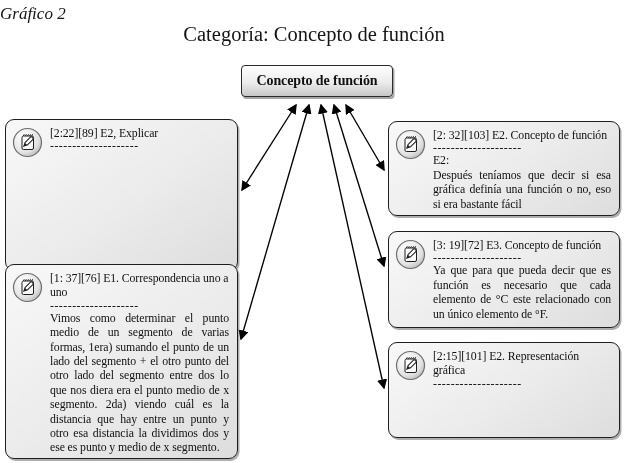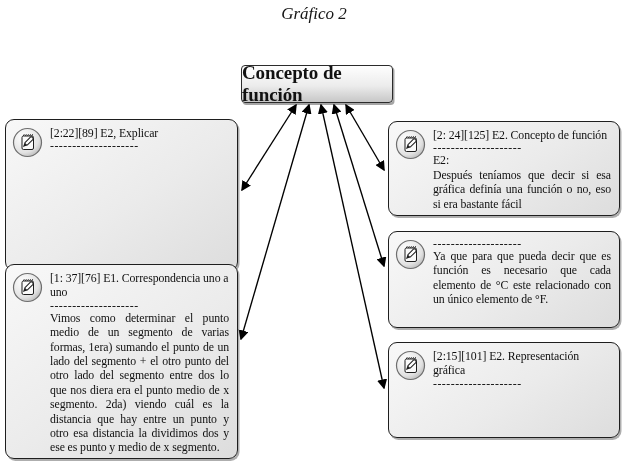--- a/index.html
+++ b/index.html
@@ -1,34 +1,34 @@
 <!DOCTYPE html>
 <html><head>
 <meta charset="utf-8">
 <style>
   html,body{margin:0;padding:0;background:#fff;}
   .canvas{
     position:relative;width:628px;height:463px;background:#ffffff;
     font-family:"Liberation Serif","DejaVu Serif",serif;color:#111;overflow:hidden;
   }
   .title1{
-    position:absolute;top:4px;left:0;right:0;text-align:center;
+    position:absolute;top:4px;left:0;right:0;
     font-style:italic;font-size:17px;line-height:19px;color:#151515;
   }
   .title2{
     position:absolute;top:23px;left:0;right:0;text-align:center;
     font-size:20.5px;line-height:23px;color:#151515;
   }
   .center-node{
-    position:absolute;left:241px;top:65px;width:152px;height:38px;
+    position:absolute;left:241px;top:65px;width:152px;height:32px;
     box-sizing:border-box;border:1.6px solid #2b2b2b;border-radius:4px;
     background:linear-gradient(to bottom,#fefefe 0%,#ececec 55%,#c7c7c7 100%);
     box-shadow:1.5px 2px 0 rgba(75,75,75,.5);
     display:flex;align-items:center;justify-content:center;
-    font-weight:bold;font-size:19px;letter-spacing:-0.1px;
+    font-weight:bold;font-size:14px;letter-spacing:-0.1px;
   }
   .arrows{position:absolute;left:0;top:0;pointer-events:none;}
   .quote-box{
     position:absolute;box-sizing:border-box;
     border:1.5px solid #1e1e1e;border-radius:9px;
     background:linear-gradient(145deg,#f8f8f8 0%,#ebebeb 55%,#dddddd 100%);
     box-shadow:1.5px 2px 0 rgba(75,75,75,.45);
     padding:6px 8px 4px 44px;
     font-size:11.8px;line-height:14.4px;letter-spacing:-0.1px;color:#101010;
   }
@@ -41,20 +41,21 @@
   .qheader{margin:0;}
   .qsep{line-height:11px;letter-spacing:0.5px;}
   .qbody{text-align:justify;white-space:pre-line;}
 </style>
 </head>
 <body>
 
 <div class="canvas">
 
   <div class="title1">Gráfico 2</div>
+  <div class="title2">Categoría: Concepto de función</div>
 
   <div class="center-node">
     <span>Concepto de función</span>
   </div>
 
   <svg class="arrows" width="628" height="463" viewBox="0 0 628 463">
     <defs>
       <marker id="ah" viewBox="0 0 10 10" refX="8.5" refY="5" markerWidth="7.5" markerHeight="7.5" orient="auto-start-reverse">
         <path d="M0,0 L10,5 L0,10 z" fill="#000"></path>
       </marker>
@@ -111,38 +112,39 @@
       <svg width="31" height="31" viewBox="0 0 31 31">
         <circle cx="15.5" cy="15.5" r="14" fill="url(#icg)" stroke="#6e6e6e" stroke-width="1.2"></circle>
         <rect x="10" y="9" width="11.5" height="13.5" rx="1.5" fill="#fafafa" stroke="#1d1d1d" stroke-width="1"></rect>
         <path d="M11.3 9 l1 -1.8 M13.4 9 l1 -1.8 M15.5 9 l1 -1.8 M17.6 9 l1 -1.8 M19.7 9 l1 -1.8" stroke="#1d1d1d" stroke-width="0.9" fill="none"></path>
         <g transform="rotate(45 15.5 15.5)">
           <rect x="13.8" y="8.6" width="3.4" height="9.4" rx="0.7" fill="#ffffff" stroke="#1d1d1d" stroke-width="1"></rect>
           <path d="M13.8 18 L15.5 22 L17.2 18 z" fill="#1d1d1d"></path>
         </g>
       </svg>
     </span>
-    <div class="qheader">[2: 24][125] E2. Concepto de función</div>
+    <div class="qheader">[2: 32][103] E2. Concepto de función</div>
     <div class="qsep">--------------------</div>
     <div class="qbody">E2:
 Después teníamos que decir si esa gráfica definía una función o no, eso si era bastante fácil</div>
   </div>
 
   <div class="quote-box box-mr">
     <span class="qicon">
       <svg width="31" height="31" viewBox="0 0 31 31">
         <circle cx="15.5" cy="15.5" r="14" fill="url(#icg)" stroke="#6e6e6e" stroke-width="1.2"></circle>
         <rect x="10" y="9" width="11.5" height="13.5" rx="1.5" fill="#fafafa" stroke="#1d1d1d" stroke-width="1"></rect>
         <path d="M11.3 9 l1 -1.8 M13.4 9 l1 -1.8 M15.5 9 l1 -1.8 M17.6 9 l1 -1.8 M19.7 9 l1 -1.8" stroke="#1d1d1d" stroke-width="0.9" fill="none"></path>
         <g transform="rotate(45 15.5 15.5)">
           <rect x="13.8" y="8.6" width="3.4" height="9.4" rx="0.7" fill="#ffffff" stroke="#1d1d1d" stroke-width="1"></rect>
           <path d="M13.8 18 L15.5 22 L17.2 18 z" fill="#1d1d1d"></path>
         </g>
       </svg>
     </span>
+    <div class="qheader">[3: 19][72] E3. Concepto de función</div>
     <div class="qsep">--------------------</div>
     <div class="qbody">Ya que para que pueda decir que es función es necesario que cada elemento de °C este relacionado con un único elemento de °F.</div>
   </div>
 
   <div class="quote-box box-br">
     <span class="qicon">
       <svg width="31" height="31" viewBox="0 0 31 31">
         <circle cx="15.5" cy="15.5" r="14" fill="url(#icg)" stroke="#6e6e6e" stroke-width="1.2"></circle>
         <rect x="10" y="9" width="11.5" height="13.5" rx="1.5" fill="#fafafa" stroke="#1d1d1d" stroke-width="1"></rect>
         <path d="M11.3 9 l1 -1.8 M13.4 9 l1 -1.8 M15.5 9 l1 -1.8 M17.6 9 l1 -1.8 M19.7 9 l1 -1.8" stroke="#1d1d1d" stroke-width="0.9" fill="none"></path>

